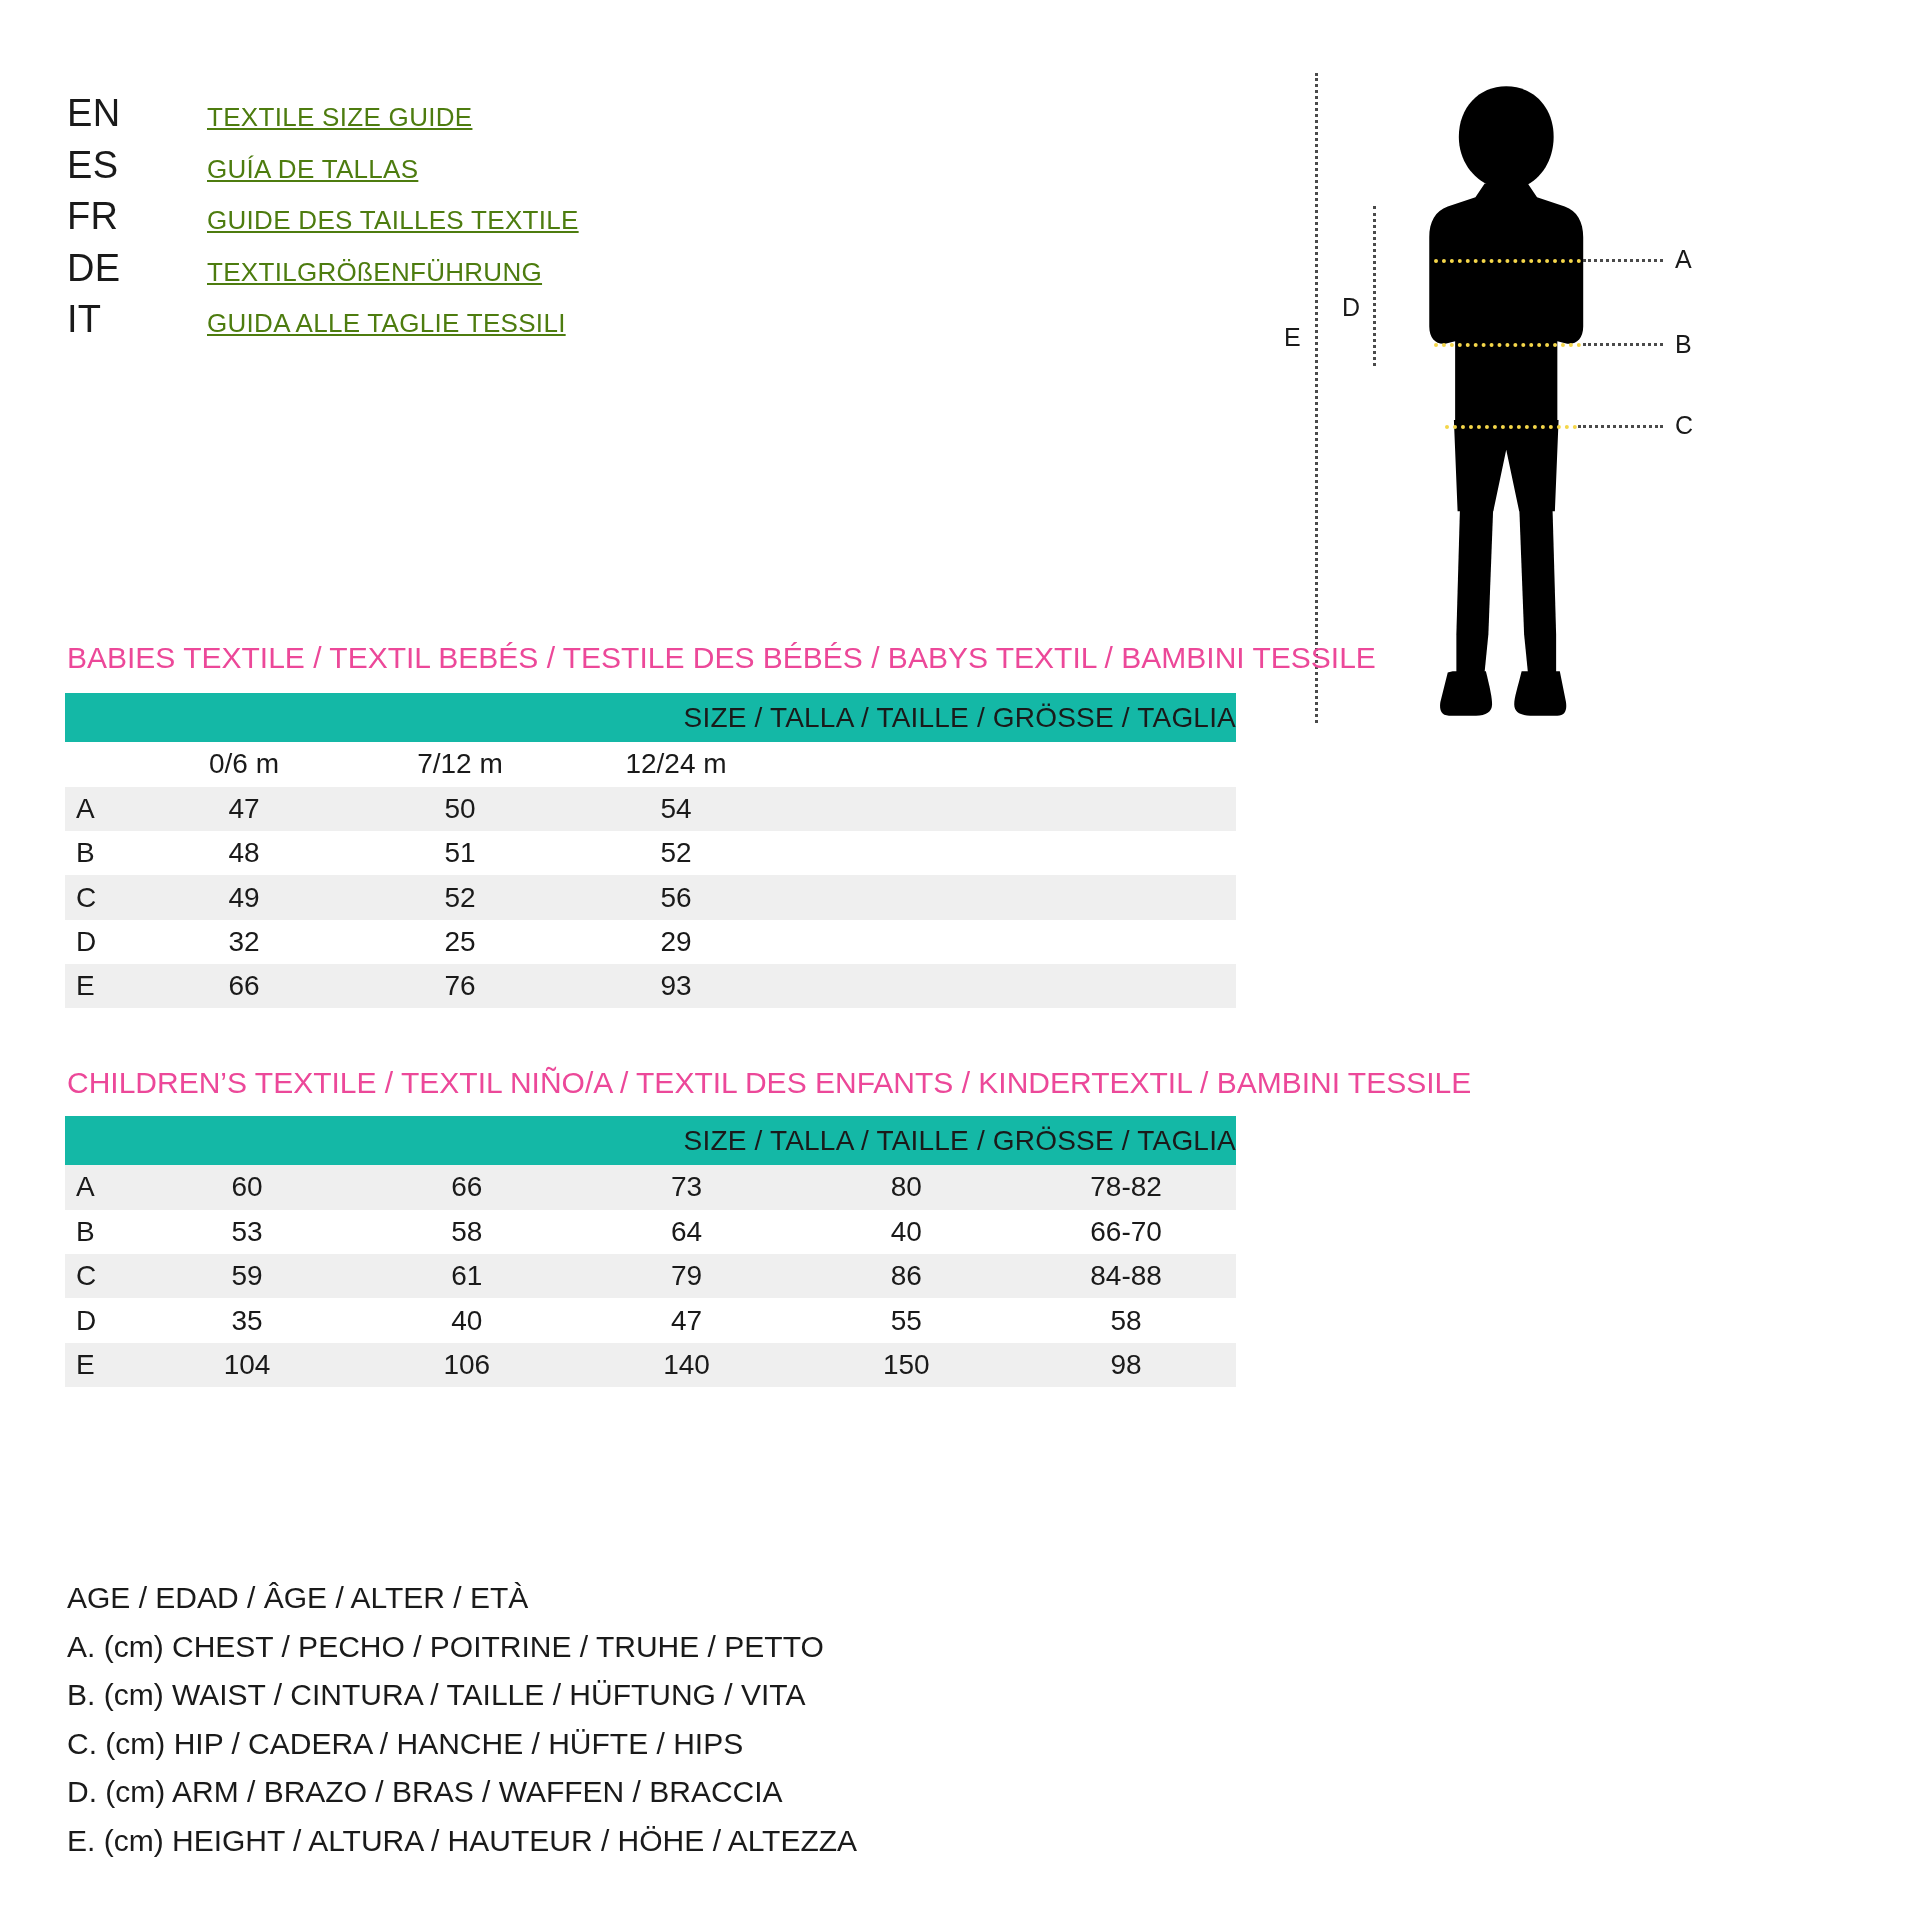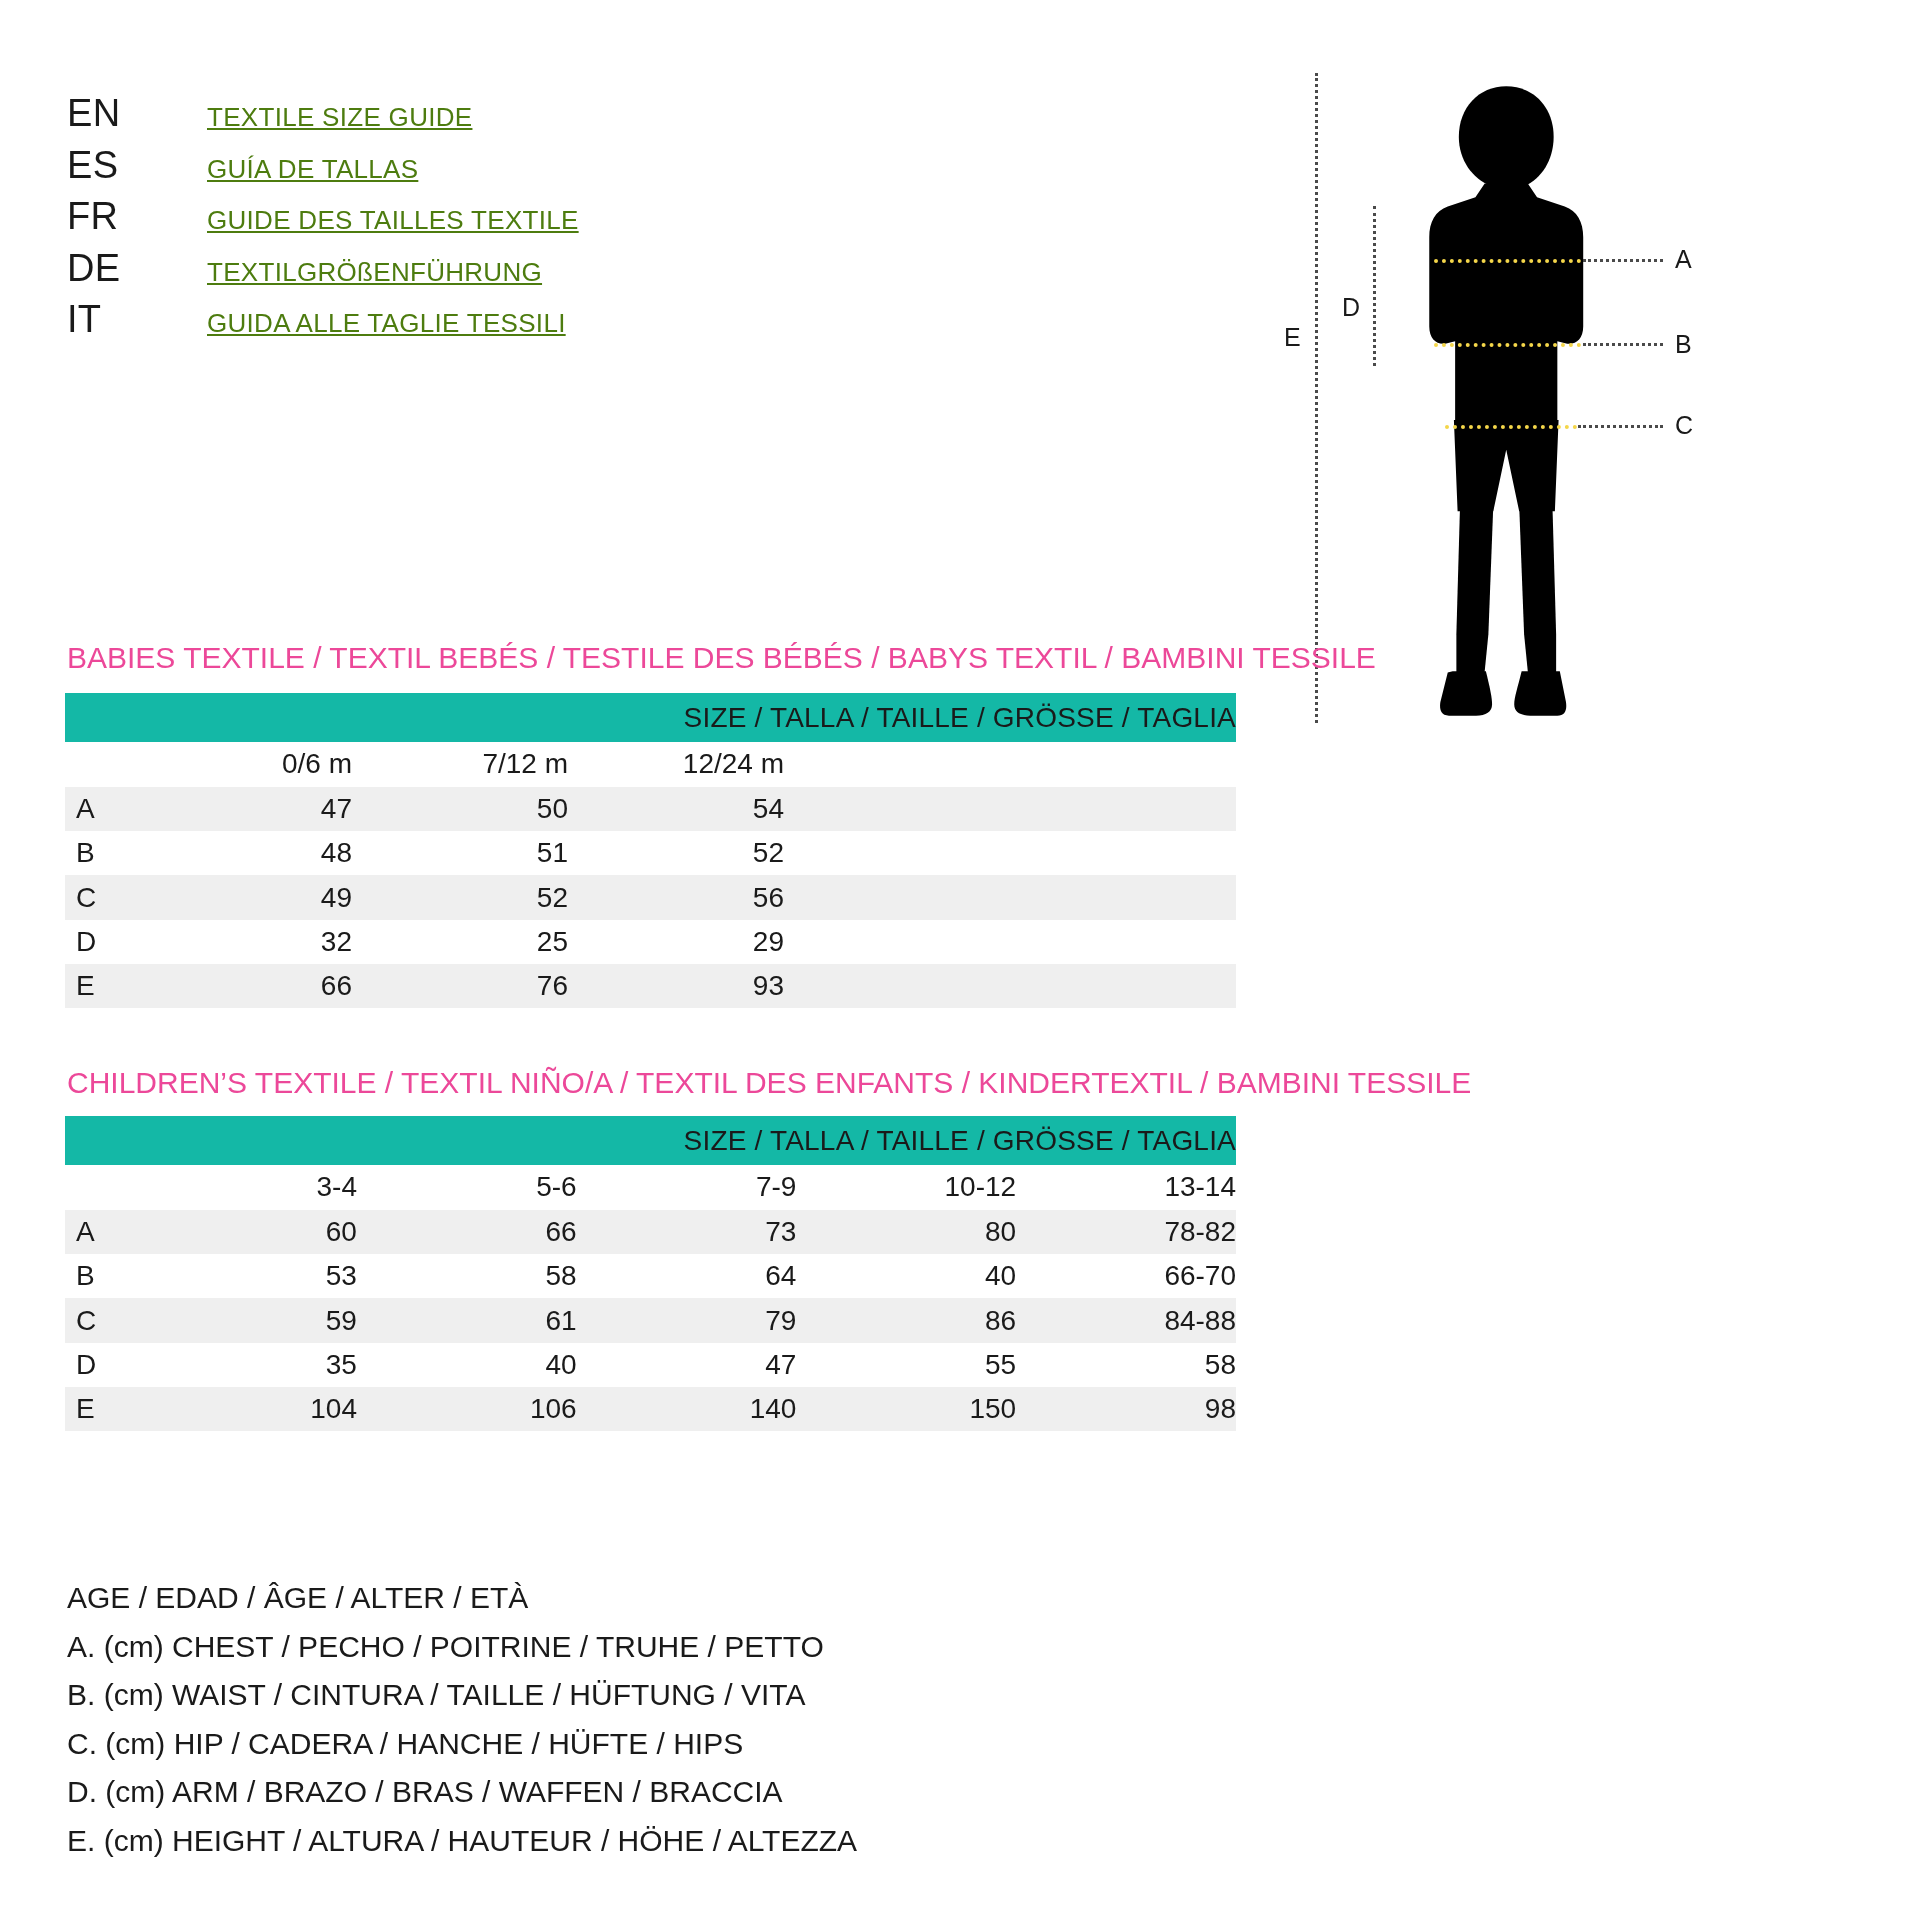--- a/index.html
+++ b/index.html
@@ -79,21 +79,21 @@
     font-weight: normal;
   }
   .size-table tr.zebra td {
     background: #efefef;
   }
   .size-table td.label-col {
     width: 68px;
     padding-left: 11px;
   }
   .size-table td.val {
-    text-align: right;
+    text-align: center;
     margin-top: 20px;
   }
   
   #babies-table col.c-label { width: 71px; }
   #babies-table col.c-data  { width: 216px; }
   #babies-table col.c-rest  { width: auto; }
   
   #children-table col.c-label { width: 71px; }
   #children-table col.c-data  { width: 216px; }
 
@@ -275,28 +275,20 @@
       <col class="c-data">
       <col class="c-data">
       <col class="c-data">
   </colgroup>
   <thead>
     <tr>
       <th class="head-cell" colspan="6">SIZE / TALLA / TAILLE / GRÖSSE / TAGLIA</th>
     </tr>
   </thead>
   <tbody>
-    <tr>
-      <td class="label-col"></td>
-      <td class="val">3-4</td>
-      <td class="val">5-6</td>
-      <td class="val">7-9</td>
-      <td class="val">10-12</td>
-      <td class="val">13-14</td>
-    </tr>
     <tr class="zebra">
       <td class="label-col">A</td>
       <td class="val">60</td>
       <td class="val">66</td>
       <td class="val">73</td>
       <td class="val">80</td>
       <td class="val">78-82</td>
     </tr>
     <tr>
       <td class="label-col">B</td>

